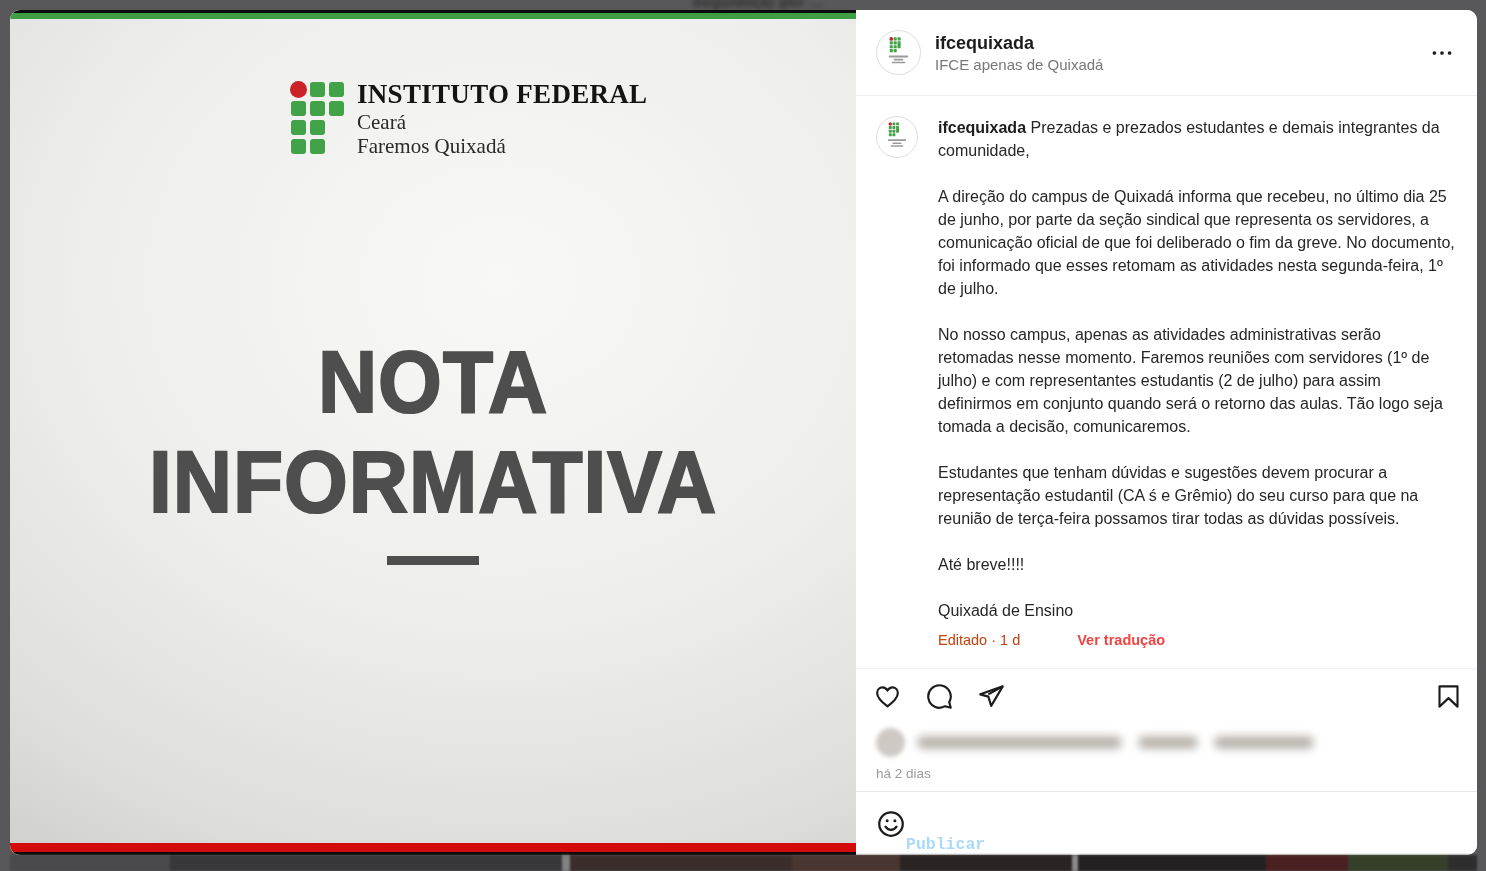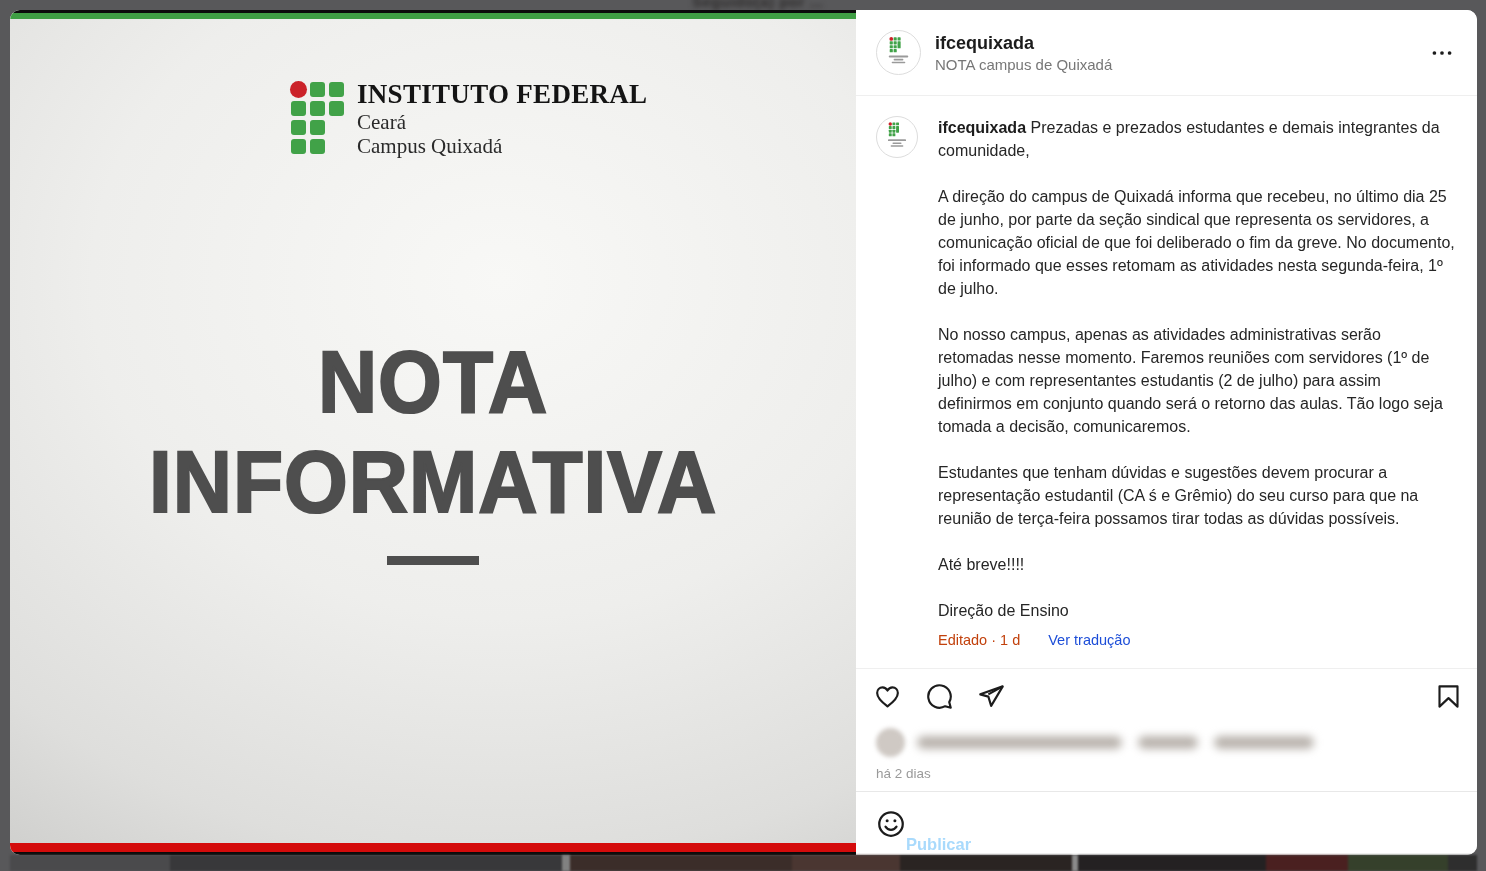--- a/index.html
+++ b/index.html
@@ -68,37 +68,37 @@
   .username { font-size:18px; font-weight:700; color:#1c1c1c; cursor:pointer; }
   .subtitle { font-size:15px; color:#777; margin-top:2px; }
   .more-btn { width:42px; height:42px; border:none; background:none; display:flex; align-items:center; justify-content:center; cursor:pointer; }
 
   .caption-area { flex:1; padding:20px 18px 0 20px; overflow:hidden; display:flex; }
   .caption-body { margin-left:20px; flex:1; font-size:16px; line-height:23px; color:#262626; }
   .caption-body p { margin:0 0 23px; }
   .cap-user { font-weight:700; color:#1c1c1c; cursor:pointer; }
   .meta-row { display:flex; align-items:center; gap:28px; font-size:14.5px; margin-top:-16px; }
   .edited-label { color:#c2410c; }
-  .translate-link { color:#1d4ed8; font-weight:400; cursor:pointer; }
+  .translate-link { color:#ef4444; font-weight:700; cursor:pointer;margin-left:29px; }
 
   .actions-row { flex:none; height:56px; border-top:1px solid #efefef; display:flex; align-items:center; padding:0 15px 0 18px; gap:25px; }
   .icon-btn { background:none; border:none; padding:0; display:flex; cursor:pointer; }
   .actions-spacer { flex:1; }
 
   .liked-row { flex:none; height:36px; display:flex; align-items:center; padding:0 20px; cursor:pointer; }
   .liked-avatar { width:29px; height:29px; border-radius:50%; background:#cfc9c4; filter:blur(2px); flex:none; }
   .liked-bars { display:flex; gap:16px; margin-left:12px; filter:blur(4px); }
   .liked-bars span { display:block; height:13px; border-radius:7px; background:#b9b3ad; }
 
   .timestamp { flex:none; padding:6px 20px 10px; font-size:13.5px; color:#9a9a9a; filter:blur(.4px); }
 
   .comment-row { flex:none; height:64px; border-top:1px solid #e8e8e8; display:flex; align-items:center; padding:0 20px; }
   .comment-input { flex:1; border:none; outline:none; font-size:17px; margin-left:16px; color:#262626; font-family:inherit; background:transparent; }
   .comment-input::placeholder { color:#a8a8a8; }
-  .publish-btn { background:none; border:none; color:var(--accent_blue_disabled,#a9dafc); font-weight:600; font-size:16.5px; cursor:pointer; font-family:Liberation Sans, sans-serif;margin-top:42px; }
+  .publish-btn { background:none; border:none; color:var(--accent_blue_disabled,#a9dafc); font-weight:600; font-size:16.5px; cursor:pointer; font-family:Liberation Mono, monospace;margin-top:42px; }
 
   
   .bottom-strip { position:absolute; left:10px; top:855px; width:1467px; height:16px; display:flex; filter:blur(1.2px); }
   .bottom-strip div { height:100%; flex:none; }
 </style>
 </head>
 <body>
 
 <div class="top-follow-text">Seguido(a) por ...</div>
 
@@ -117,21 +117,21 @@
         <div class="lg-cell" style="grid-area:2/2"></div>
         <div class="lg-cell lg-tall" style="grid-area:2/3"></div>
         <div class="lg-cell" style="grid-area:3/1"></div>
         <div class="lg-cell" style="grid-area:3/2"></div>
         <div class="lg-cell" style="grid-area:4/1"></div>
         <div class="lg-cell" style="grid-area:4/2"></div>
       </div>
       <div class="logo-text">
         <div class="logo-title">INSTITUTO FEDERAL</div>
         <div class="logo-sub">Ceará</div>
-        <div class="logo-sub">Campus Quixadá</div>
+        <div class="logo-sub">Faremos Quixadá</div>
       </div>
     </div>
 
     <div class="nota-title">
       <div>NOTA</div>
       <div>INFORMATIVA</div>
     </div>
     <div class="nota-dash"></div>
 
     <div class="stripe-red"></div>
@@ -157,21 +157,21 @@
           <circle cx="14.6" cy="7.6" r="1.9" fill="#cb2229"></circle>
           <g fill="#9a9a9a">
             <rect x="12" y="24.5" width="20" height="2" rx="1"></rect>
             <rect x="17" y="28" width="10" height="1.6" rx="0.8"></rect>
             <rect x="15" y="31" width="14" height="1.6" rx="0.8"></rect>
           </g>
         </svg>
       </div>
       <div class="header-names">
         <div class="username">ifcequixada</div>
-        <div class="subtitle">NOTA campus de Quixadá</div>
+        <div class="subtitle">IFCE apenas de Quixadá</div>
       </div>
       <button class="more-btn">
         <svg width="26" height="26" viewBox="0 0 24 24" fill="#1c1c1c">
           <circle cx="5" cy="12" r="1.7"></circle>
             <circle cx="12" cy="12" r="1.7"></circle>
             <circle cx="19" cy="12" r="1.7"></circle>
         </svg>
       </button>
     </div>
 
@@ -196,21 +196,21 @@
             <rect x="15" y="31" width="14" height="1.6" rx="0.8"></rect>
           </g>
         </svg>
       </div>
       <div class="caption-body">
         <p><span class="cap-user">ifcequixada</span> <span>Prezadas e prezados estudantes e demais integrantes da comunidade,</span></p>
         <p>A direção do campus de Quixadá informa que recebeu, no último dia 25 de junho, por parte da seção sindical que representa os servidores, a comunicação oficial de que foi deliberado o fim da greve. No documento, foi informado que esses retomam as atividades nesta segunda-feira, 1º de julho.</p>
         <p>No nosso campus, apenas as atividades administrativas serão retomadas nesse momento. Faremos reuniões com servidores (1º de julho) e com representantes estudantis (2 de julho) para assim definirmos em conjunto quando será o retorno das aulas. Tão logo seja tomada a decisão, comunicaremos.</p>
         <p>Estudantes que tenham dúvidas e sugestões devem procurar a representação estudantil (CA ś e Grêmio) do seu curso para que na reunião de terça-feira possamos tirar todas as dúvidas possíveis.</p>
         <p>Até breve!!!!</p>
-        <p>Direção de Ensino</p>
+        <p>Quixadá de Ensino</p>
         <div class="meta-row">
           <span class="edited-label">Editado · 1 d</span>
           <span class="translate-link">Ver tradução</span>
         </div>
       </div>
     </div>
 
     <div class="actions-row">
       <button class="icon-btn">
         <svg width="27" height="27" viewBox="0 0 24 24" fill="none" stroke="#1c1c1c" stroke-width="1.9" stroke-linejoin="round">

